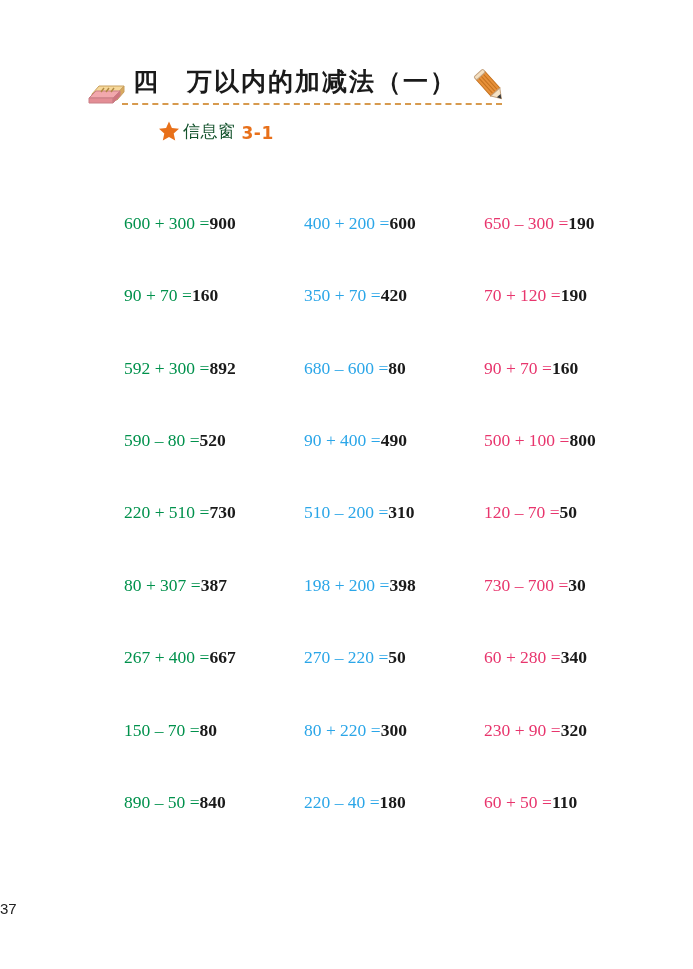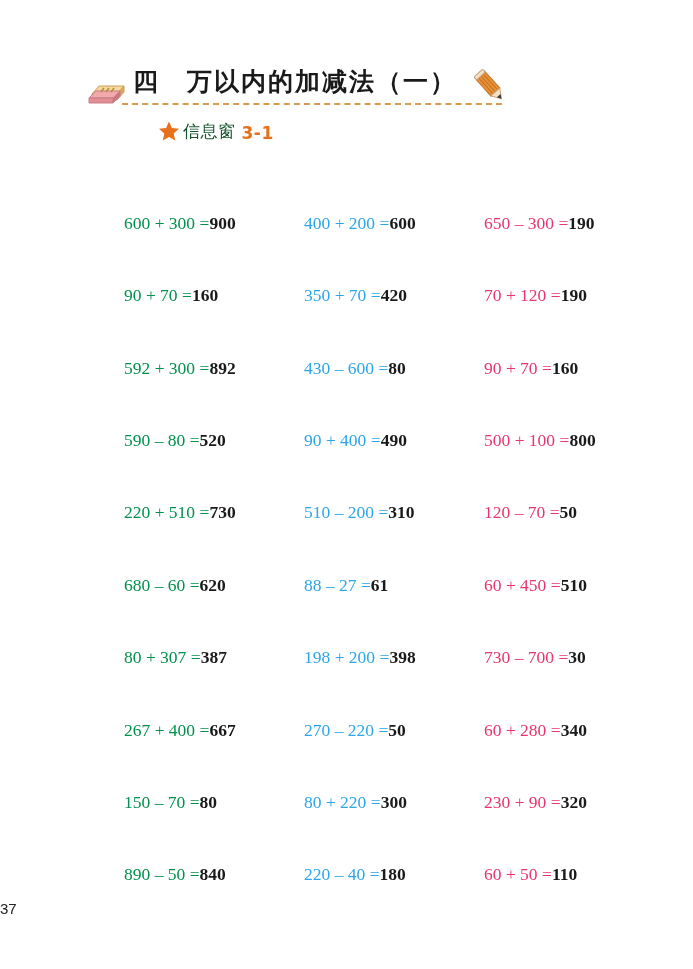--- a/index.html
+++ b/index.html
@@ -195,39 +195,34 @@
       <div class="cell col1"><span class="expr c-blue">400 + 200 =</span><span class="ans">600</span></div>
       <div class="cell col2"><span class="expr c-pink">650 – 300 =</span><span class="ans">190</span></div>
     </div>
     <div class="row">
       <div class="cell col0"><span class="expr c-green">90 + 70 =</span><span class="ans">160</span></div>
       <div class="cell col1"><span class="expr c-blue">350 + 70 =</span><span class="ans">420</span></div>
       <div class="cell col2"><span class="expr c-pink">70 + 120 =</span><span class="ans">190</span></div>
     </div>
     <div class="row">
       <div class="cell col0"><span class="expr c-green">592 + 300 =</span><span class="ans">892</span></div>
-      <div class="cell col1"><span class="expr c-blue">430 – 600 =</span><span class="ans">80</span></div>
+      <div class="cell col1"><span class="expr c-blue">680 – 600 =</span><span class="ans">80</span></div>
       <div class="cell col2"><span class="expr c-pink">90 + 70 =</span><span class="ans">160</span></div>
     </div>
     <div class="row">
       <div class="cell col0"><span class="expr c-green">590 – 80 =</span><span class="ans">520</span></div>
       <div class="cell col1"><span class="expr c-blue">90 + 400 =</span><span class="ans">490</span></div>
       <div class="cell col2"><span class="expr c-pink">500 + 100 =</span><span class="ans">800</span></div>
     </div>
     <div class="row">
       <div class="cell col0"><span class="expr c-green">220 + 510 =</span><span class="ans">730</span></div>
       <div class="cell col1"><span class="expr c-blue">510 – 200 =</span><span class="ans">310</span></div>
       <div class="cell col2"><span class="expr c-pink">120 – 70 =</span><span class="ans">50</span></div>
     </div>
     <div class="row">
-      <div class="cell col0"><span class="expr c-green">680 – 60 =</span><span class="ans">620</span></div>
-      <div class="cell col1"><span class="expr c-blue">88 – 27 =</span><span class="ans">61</span></div>
-      <div class="cell col2"><span class="expr c-pink">60 + 450 =</span><span class="ans">510</span></div>
-    </div>
-    <div class="row">
       <div class="cell col0"><span class="expr c-green">80 + 307 =</span><span class="ans">387</span></div>
       <div class="cell col1"><span class="expr c-blue">198 + 200 =</span><span class="ans">398</span></div>
       <div class="cell col2"><span class="expr c-pink">730 – 700 =</span><span class="ans">30</span></div>
     </div>
     <div class="row">
       <div class="cell col0"><span class="expr c-green">267 + 400 =</span><span class="ans">667</span></div>
       <div class="cell col1"><span class="expr c-blue">270 – 220 =</span><span class="ans">50</span></div>
       <div class="cell col2"><span class="expr c-pink">60 + 280 =</span><span class="ans">340</span></div>
     </div>
     <div class="row">

